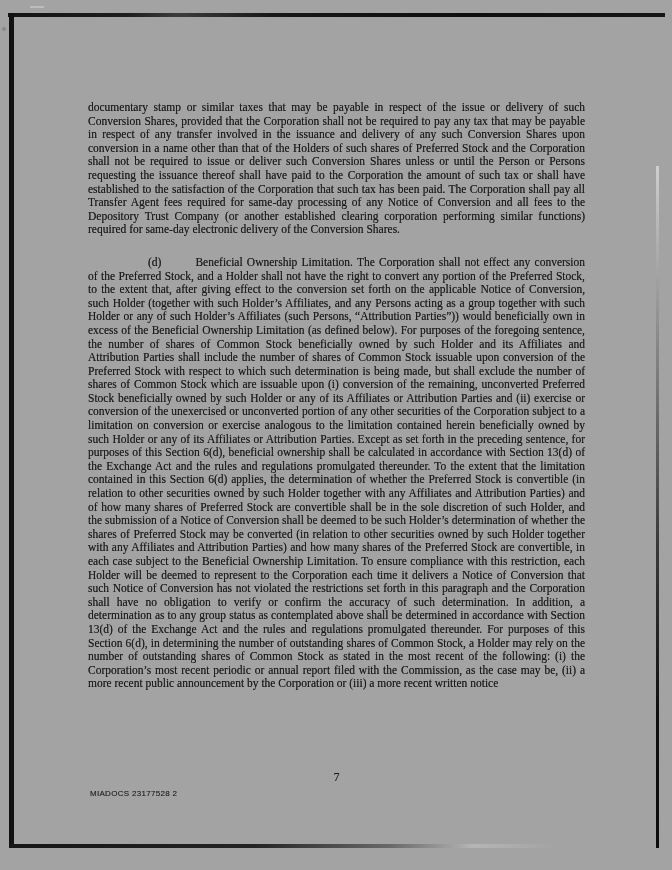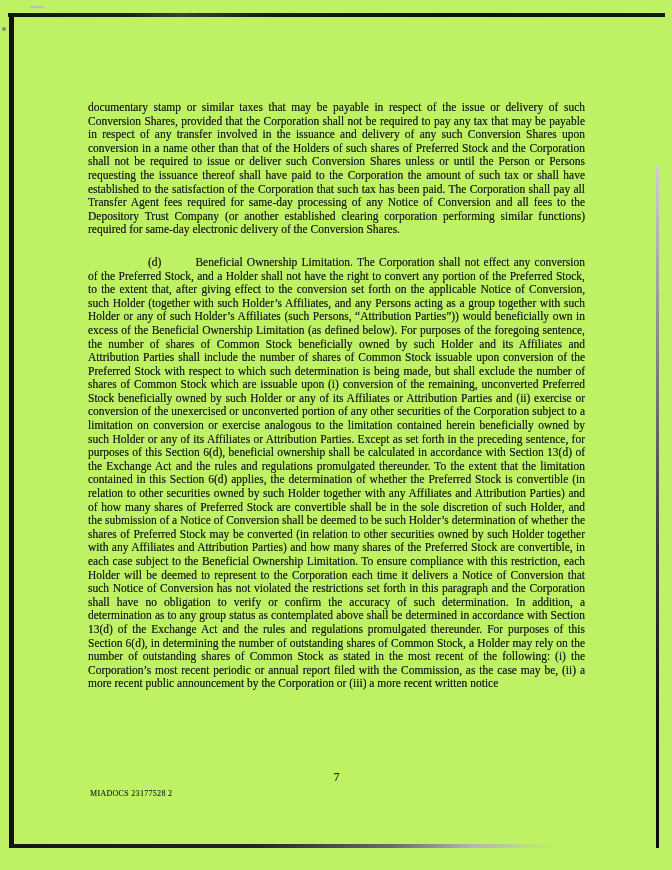--- a/index.html
+++ b/index.html
@@ -4,21 +4,21 @@
 <style>
   html, body {
     margin: 0;
     padding: 0;
     background: #ffffff;
   }
   .page {
     position: relative;
     width: 672px;
     height: 870px;
-    background: #bef264;
+    background: #a3a3a3;
     overflow: hidden;
     font-family: "Liberation Serif", serif;
   }
   
   .b-top {
     position: absolute; left: 8px; top: 13px; width: 657px; height: 4px;
     background: linear-gradient(90deg,#141414 0%,#1d1d1d 18%,#3c3c3c 26%,#181818 40%,#0e0e0e 70%,#161616 100%);
   }
   .b-left {
     position: absolute; left: 9px; top: 13px; width: 5px; height: 835px;
@@ -54,21 +54,21 @@
   .pagenum {
     position: absolute; top: 771px; left: 88px; width: 497px;
     text-align: center; font-size: 11.5px; color: #1b1b1b;
     text-shadow: 0 0 0.35px rgba(20,20,20,0.6);
     font-family: "Liberation Serif", serif;
   }
   .docid {
     position: absolute; top: 789px; left: 90px;
     font-size: 8px; letter-spacing: 0.3px; color: #2a2a2a;
     text-shadow: 0 0 0.3px rgba(20,20,20,0.5);
-    font-family: Liberation Serif, serif;
+    font-family: Liberation Sans, sans-serif;
   }
 </style>
 </head>
 <body>
 
 <div class="page">
   <div class="b-top"></div>
   <div class="b-left"></div>
   <div class="b-right"></div>
   <div class="b-bottom"></div>

